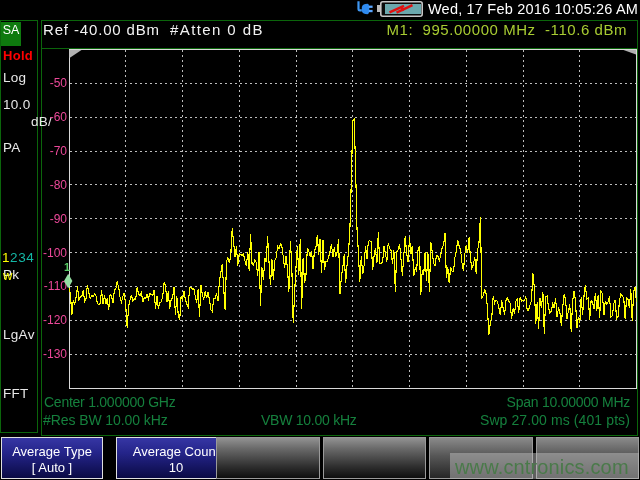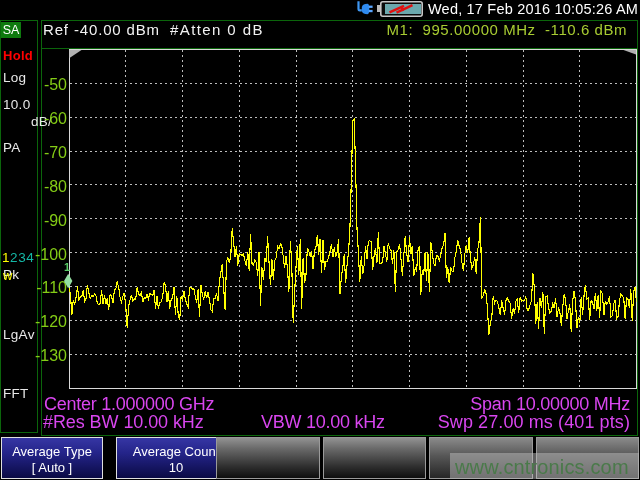--- a/index.html
+++ b/index.html
@@ -1,19 +1,19 @@
 <!DOCTYPE html>
 <html><head><meta charset="utf-8">
 <style>
 html,body{margin:0;padding:0;background:#000;width:640px;height:480px;overflow:hidden}
 *{box-sizing:border-box;font-family:"Liberation Sans",sans-serif}
 .abs{position:absolute}
 .sl{position:absolute;color:#e8e8e8;font-size:13.5px;letter-spacing:0.3px}
-.yl{position:absolute;left:28px;width:39px;text-align:right;color:#84cc16;font-size:16px}
-.ann{position:absolute;color:#d946ef;font-size:18px;letter-spacing:-0.25px}
+.yl{position:absolute;left:28px;width:39px;text-align:right;color:#ec4899;font-size:12px}
+.ann{position:absolute;color:#15803d;font-size:14px;letter-spacing:-0.25px}
 .btn{position:absolute;top:437px;height:42px;border:1px solid #e0e0e0;
      background:linear-gradient(to bottom,#3636a4 0%,#242489 38%,#0a0a44 100%);
      color:#fff;font-size:13px;text-align:center;line-height:15.5px;padding-top:6px}
 .gbtn{position:absolute;top:437px;height:42px;border:1px solid #9a9a9a;
      background:linear-gradient(to bottom,#929292 0%,#6a6a6a 26%,#2e2e2e 72%,#0e0e0e 100%)}
 </style></head>
 <body>
 
 <div class="abs" style="left:0px;top:20px;width:38px;height:413px;border:1px solid #0b650b"></div>
 <div class="abs" style="left:41px;top:20px;width:597px;height:416px;border:1px solid #0b650b"></div>
@@ -28,21 +28,21 @@
   <rect x="37.8" y="1.8" width="41.4" height="14.4" rx="2" fill="#0a0a0a" stroke="#c6c6c6" stroke-width="1.6"></rect>
   <rect x="42" y="4" width="36" height="10" fill="#6ba8ad"></rect>
   <path d="M46.5 12.3 L61 5.8 M53.5 12.6 L69.5 5.2 M60 11.2 L58.5 6.8" stroke="#e01010" stroke-width="2.4" fill="none"></path>
 </svg>
 <div class="abs" style="left:428px;top:1px;white-space:nowrap;color:#fff;font-size:14.5px;letter-spacing:0.2px">Wed, 17 Feb 2016 10:05:26 AM</div>
 
 <div class="abs" style="left:43px;top:21px;color:#f2f2f2;font-size:15px;letter-spacing:0.85px">Ref -40.00 dBm</div>
 <div class="abs" style="left:170px;top:21px;color:#f2f2f2;font-size:15px;letter-spacing:1.4px">#Atten 0 dB</div>
 <div class="abs" style="right:13px;top:21px;color:#a8cc32;font-size:15px;letter-spacing:0.55px">M1:&nbsp; 995.00000 MHz&nbsp; -110.6 dBm</div>
 
-<div class="abs" style="left:1px;top:22px;width:20px;height:16px;background:#0e7a0e;color:#fff;font-size:12.5px;text-align:center;line-height:16px">SA</div>
+<div class="abs" style="left:1px;top:22px;width:20px;height:24px;background:#0e7a0e;color:#fff;font-size:12.5px;text-align:center;line-height:16px">SA</div>
 <div class="sl" style="left:3px;top:48px;color:#f00;font-weight:bold;font-size:13px">Hold</div>
 <div class="sl" style="left:3px;top:70px;">Log</div>
 <div class="sl" style="left:3px;top:97px;text-align:right;">10.0</div>
 <div class="sl" style="left:3px;top:114px;margin-left:28px;">dB/</div>
 <div class="sl" style="left:3px;top:140px;">PA</div>
 <div class="sl" style="left:3px;top:231px;margin-top:36px;">Pk</div>
 <div class="sl" style="left:2px;top:250px;letter-spacing:0.6px"><span style="color:#ff0">1</span><span style="color:#14b8a6">234</span></div>
 <div class="sl" style="left:3px;top:268px;color:#ff0;font-size:13px">w</div>
 <div class="sl" style="left:3px;top:327px;">LgAv</div>
 <div class="sl" style="left:3px;top:386px;">FFT</div>

